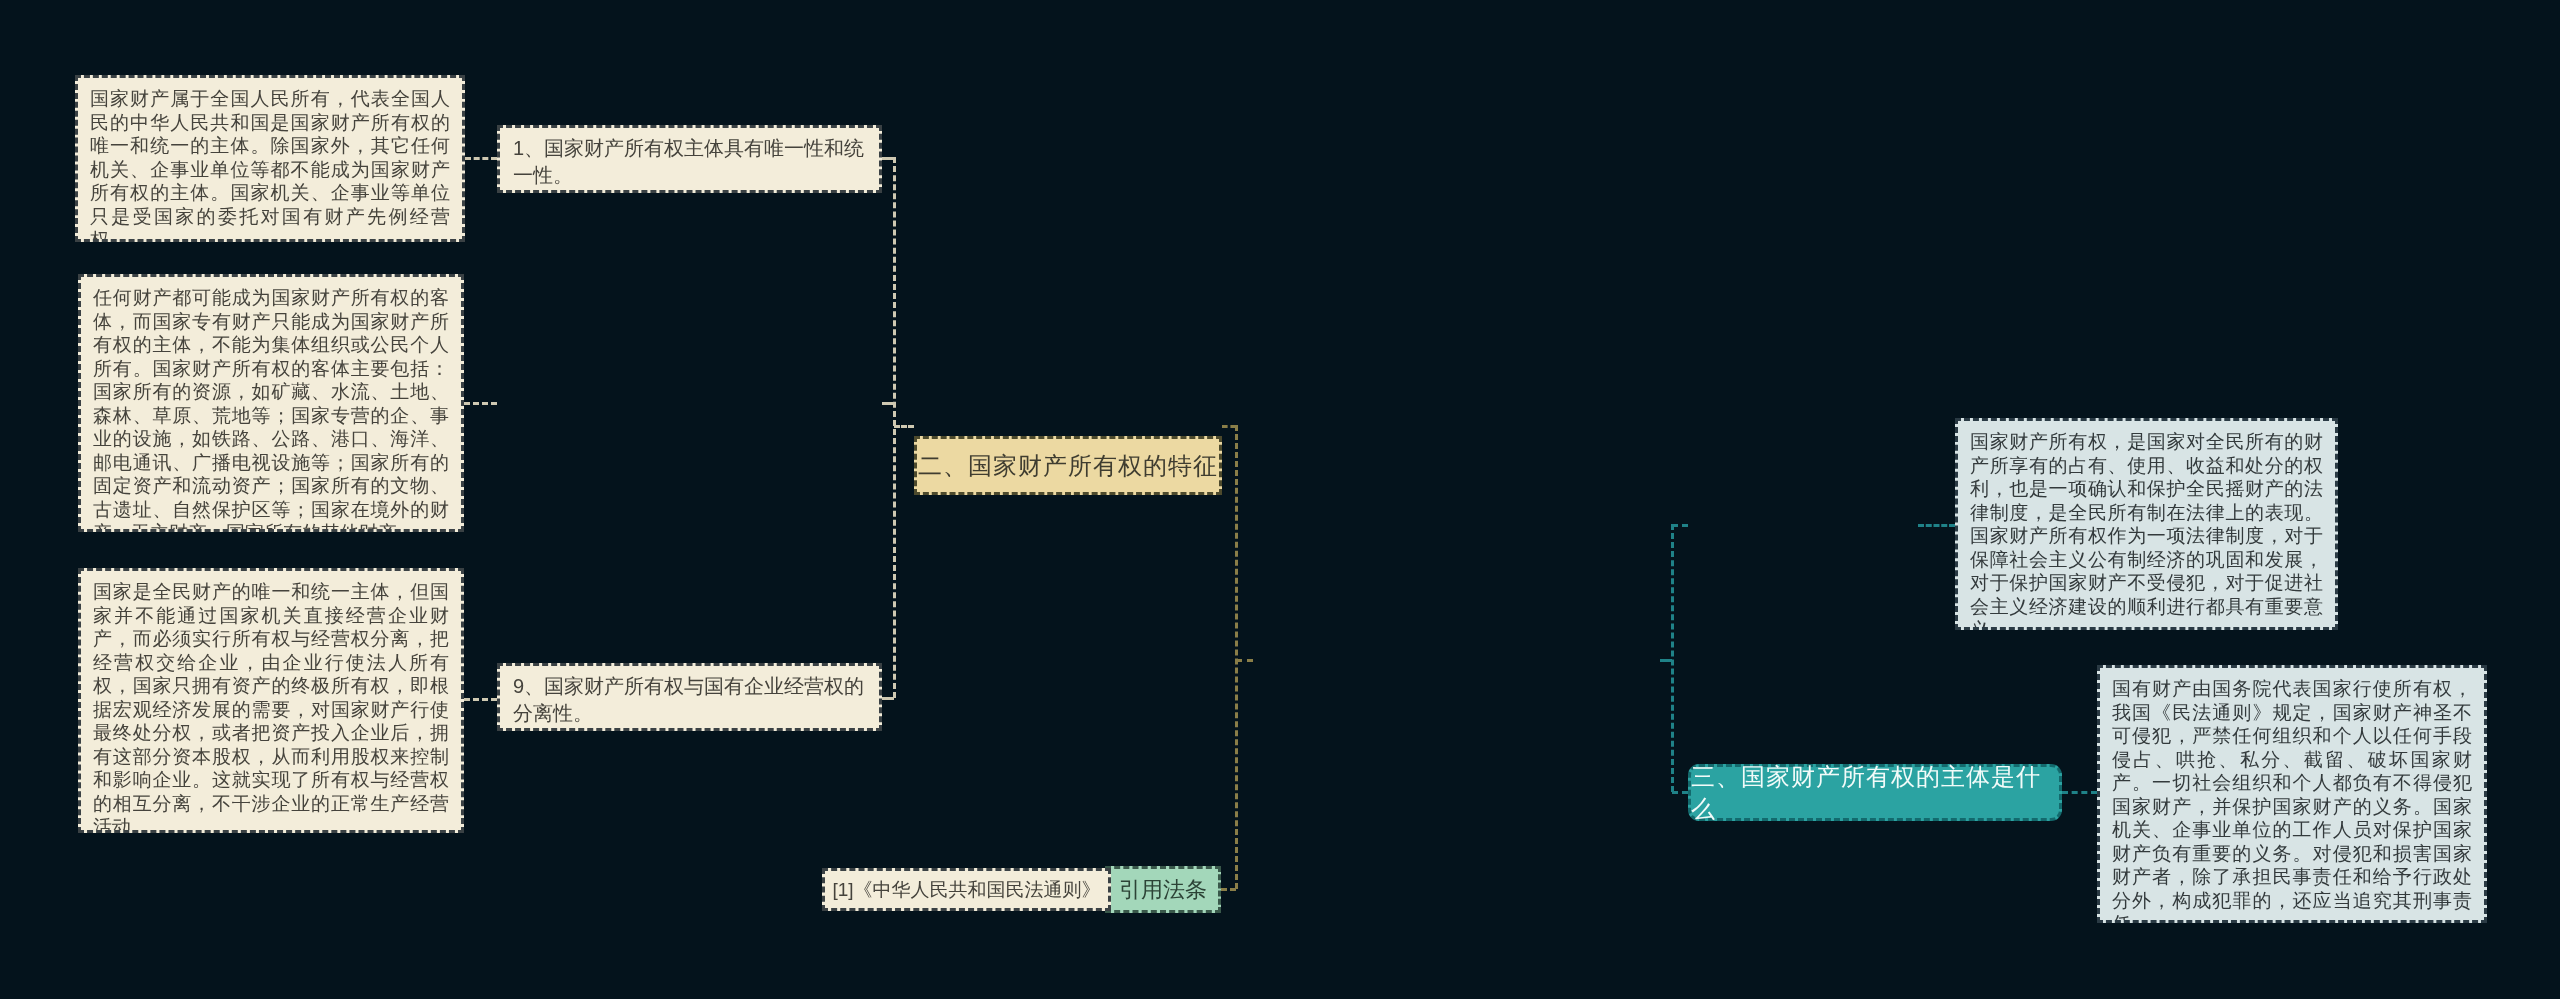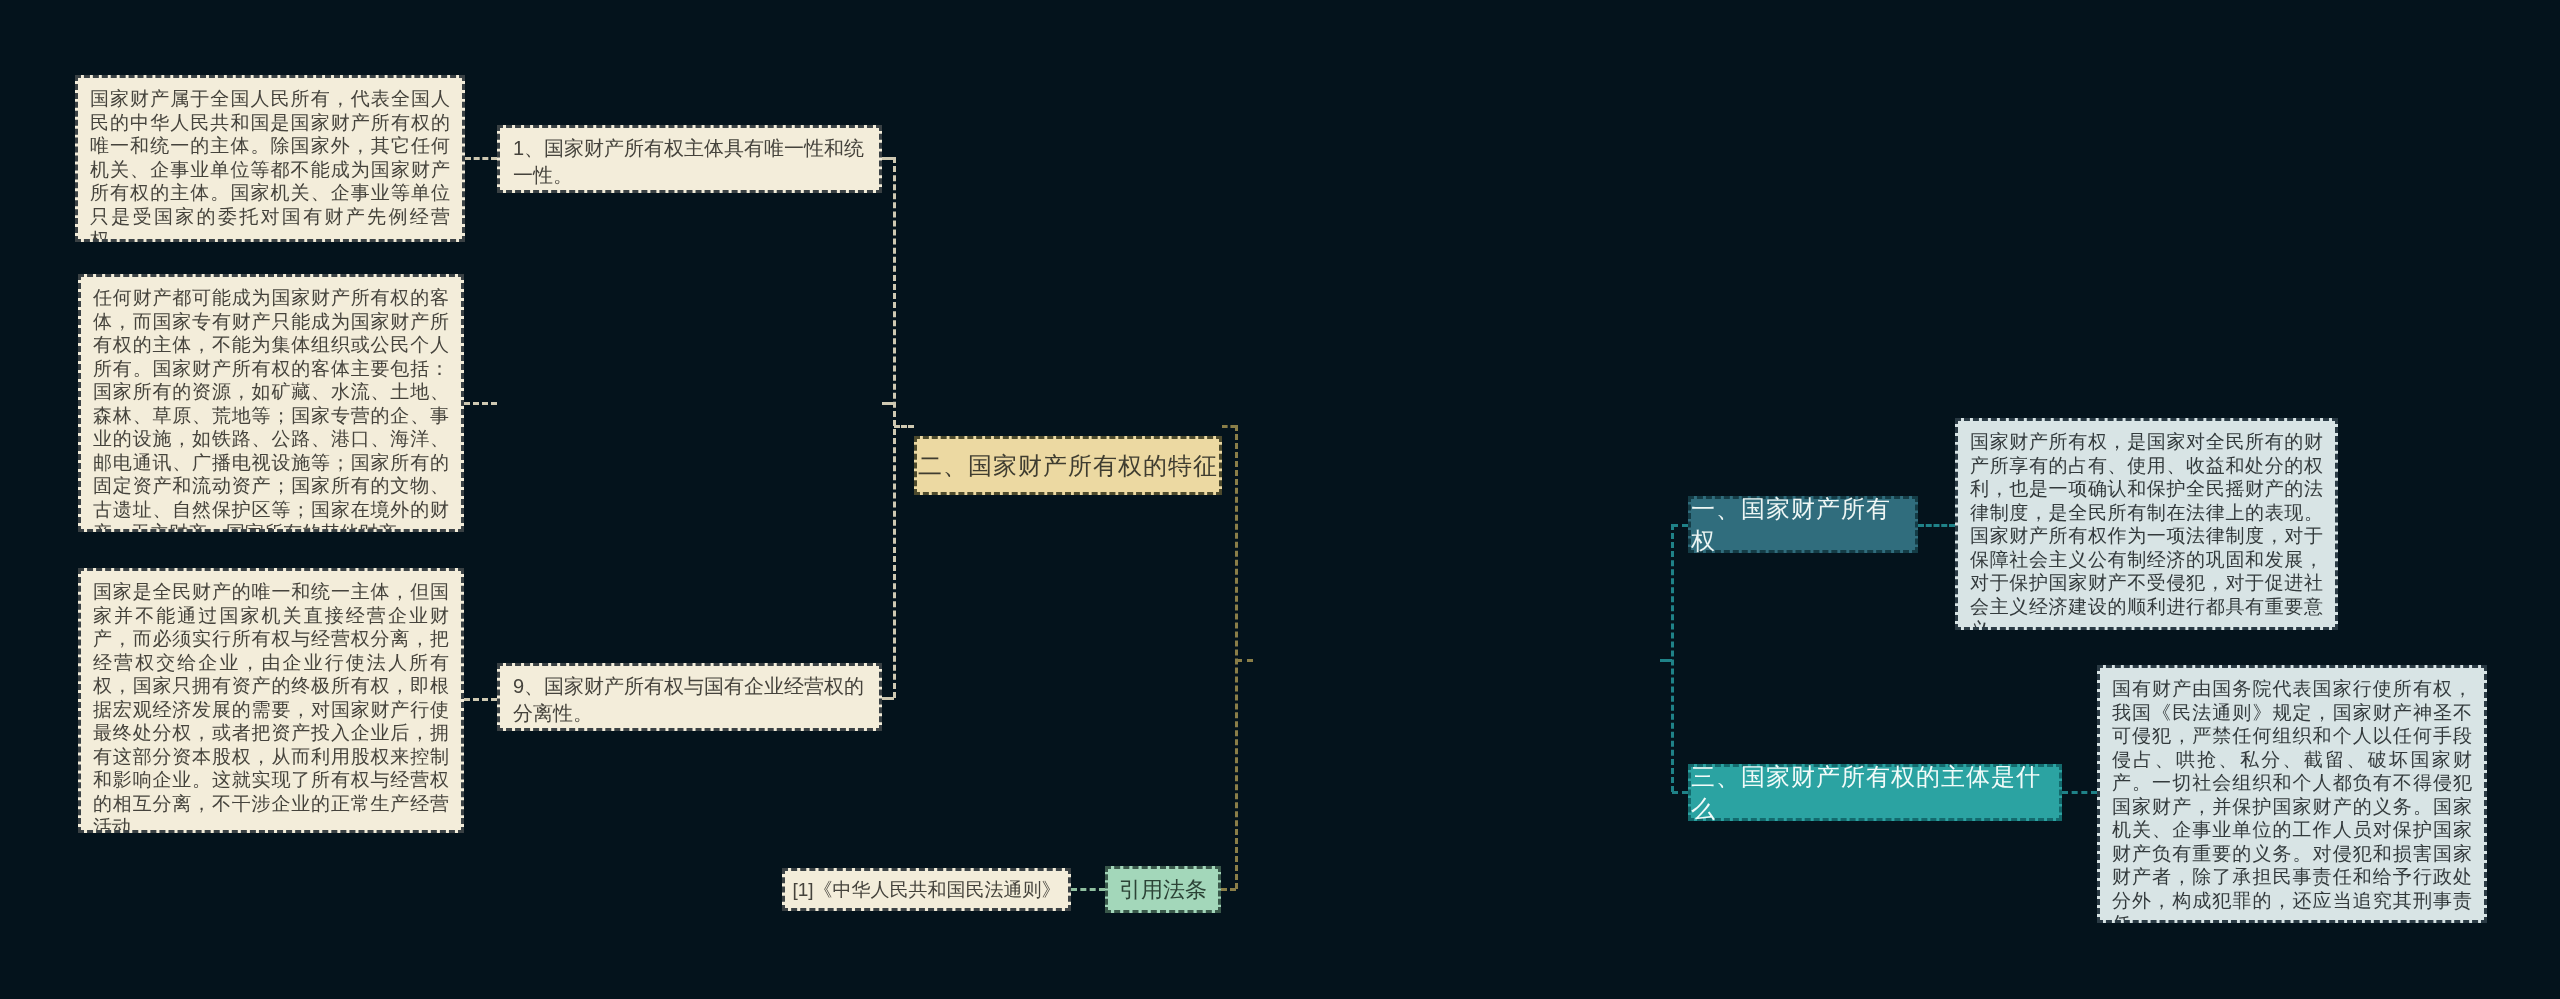--- a/index.html
+++ b/index.html
@@ -74,34 +74,31 @@
   </div>
   <div class="box cream point" style="left:497px;top:663px;width:385px;height:68px;">
     <span>9、国家财产所有权与国有企业经营权的分离性。</span>
   </div>
 
   <div class="box h2box" style="left:914px;top:396px;width:308px;height:59px;margin-top:40px;">
     <span>二、国家财产所有权的特征</span>
   </div>
 
 
-  <div class="box teal1" style="left:1688px;top:496px;width:230px;height:57px;">
-    <span>一、国家财产所有权</span>
-  </div>
   <div class="box rdetail" style="left:1955px;top:418px;width:383px;height:212px;">
     <span>国家财产所有权，是国家对全民所有的财产所享有的占有、使用、收益和处分的权利，也是一项确认和保护全民摇财产的法律制度，是全民所有制在法律上的表现。国家财产所有权作为一项法律制度，对于保障社会主义公有制经济的巩固和发展，对于保护国家财产不受侵犯，对于促进社会主义经济建设的顺利进行都具有重要意义。</span>
   </div>
 
-  <div class="box teal2" style="left:1688px;top:764px;width:374px;height:57px;">
+  <div class="box teal2" style="left:1688px;top:764px;width:374px;height:57px;border-radius:11px;">
     <span>三、国家财产所有权的主体是什么</span>
   </div>
   <div class="box rdetail" style="left:2097px;top:665px;width:390px;height:258px;">
     <span>国有财产由国务院代表国家行使所有权，我国《民法通则》规定，国家财产神圣不可侵犯，严禁任何组织和个人以任何手段侵占、哄抢、私分、截留、破坏国家财产。一切社会组织和个人都负有不得侵犯国家财产，并保护国家财产的义务。国家机关、企事业单位的工作人员对保护国家财产负有重要的义务。对侵犯和损害国家财产者，除了承担民事责任和给予行政处分外，构成犯罪的，还应当追究其刑事责任。</span>
   </div>
 
   <div class="box cite-head" style="left:1105px;top:866px;width:116px;height:47px;">
     <span>引用法条</span>
   </div>
-  <div class="box cite-ref" style="left:782px;top:868px;width:289px;height:43px;">
+  <div class="box cite-ref" style="left:822px;top:868px;width:289px;height:43px;">
     <span>[1]《中华人民共和国民法通则》</span>
   </div>
 
 </div>
 
 </body></html>

